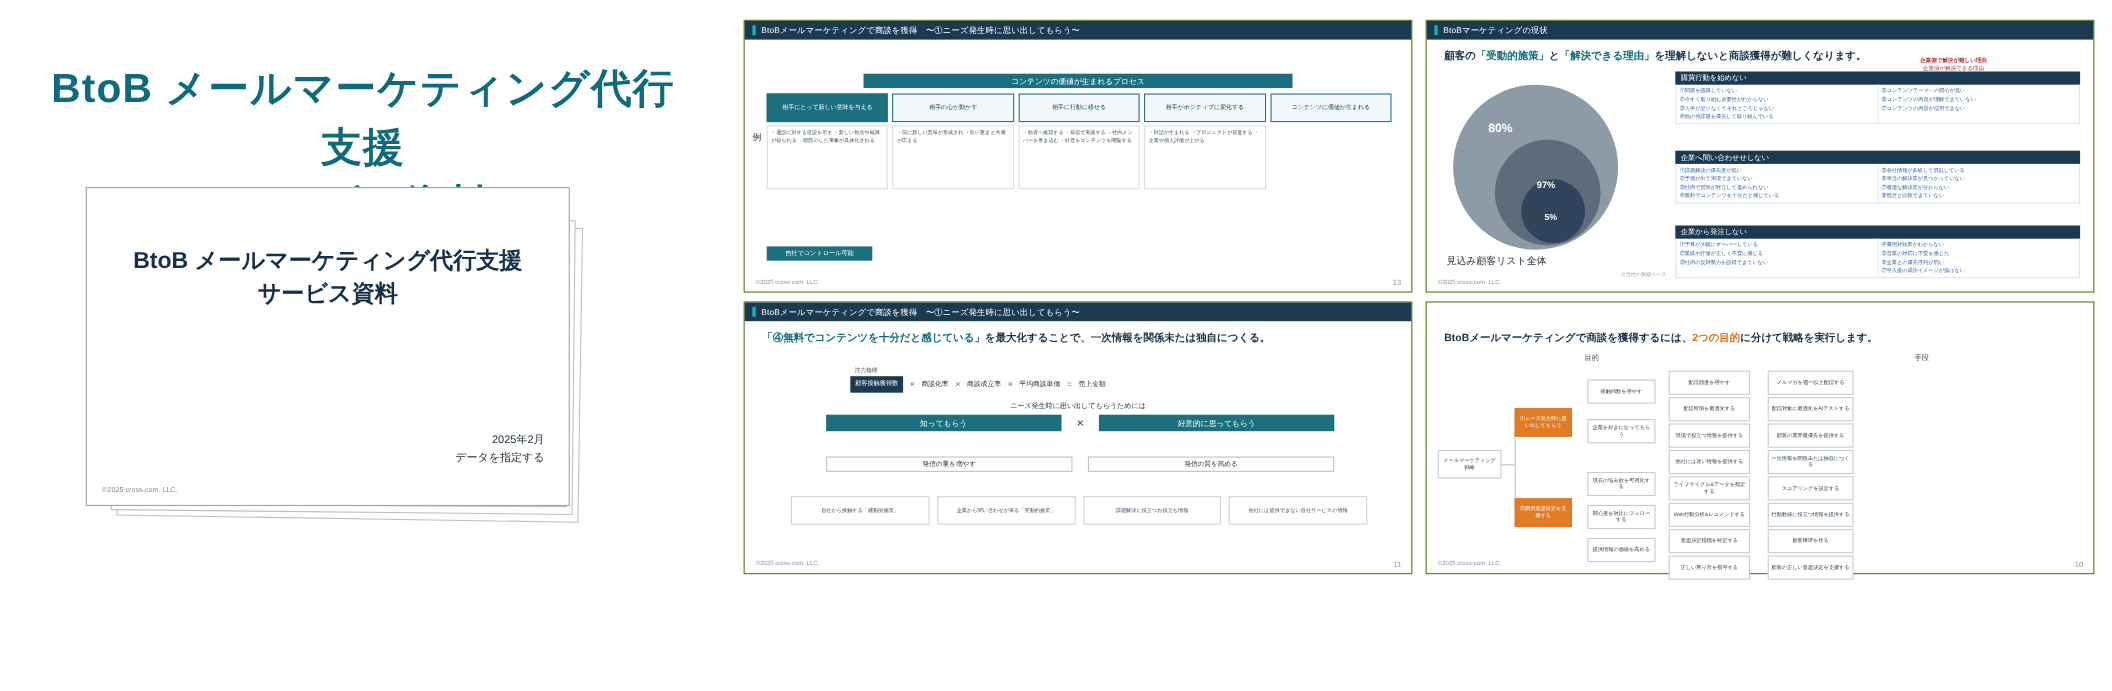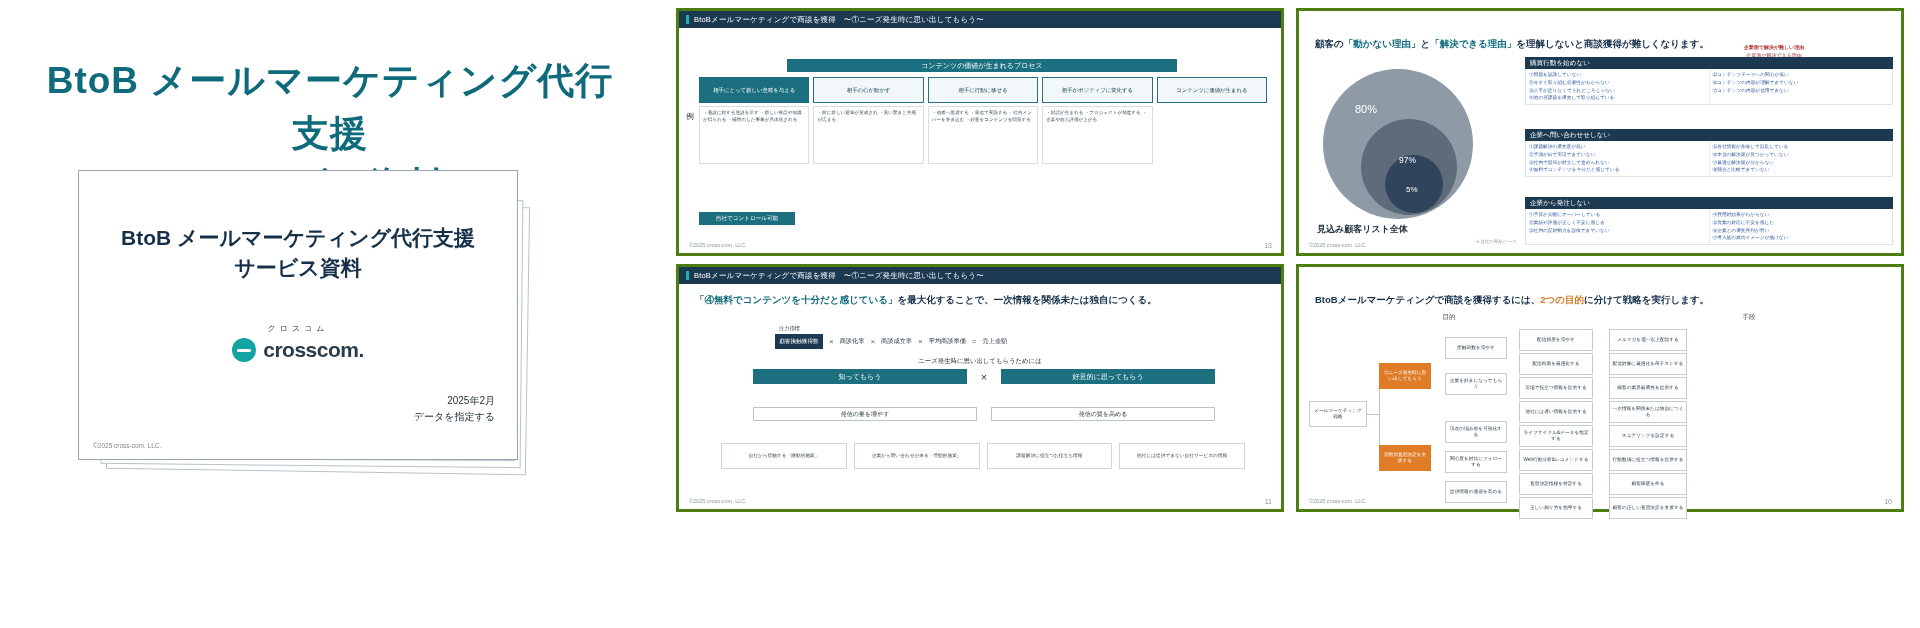--- a/index.html
+++ b/index.html
@@ -61,21 +61,21 @@
   .front-logo .wordmark { font-size:21px; font-weight:bold; color:#2b3c4a; letter-spacing:-0.5px; }
   .front-date {
     position:absolute; right:22px; bottom:34px; text-align:right;
     font-size:10px; color:#22313d; line-height:1.6;
   }
   .front-foot { position:absolute; left:14px; bottom:10px; font-size:6.5px; color:#7d8a93; }
 
   
   .grid { position:absolute; left:676px; top:8px; width:1236px; height:612px; }
   .slide {
-    position:absolute; background:#ffffff; border:3px solid #4d7c0f;
+    position:absolute; background:#ffffff; border:1px solid #4d7c0f;margin-top:10px;
   }
   .s-tl { left:0;   top:0;   width:608px; height:248px; }
   .s-tr { left:620px; top:0; width:608px; height:248px; }
   .s-bl { left:0;   top:256px; width:608px; height:248px; }
   .s-br { left:620px; top:256px; width:608px; height:248px; }
 
   .s-head {
     position:absolute; left:0; right:0; top:0; height:17px;
     background:#1b3a52; color:#fff; display:flex; align-items:center;
     padding-left:7px; font-size:7.5px; letter-spacing:0.2px;
@@ -123,25 +123,25 @@
     border-radius:50%; background:#8e9aa6;
   }
   .donut-m {
     position:absolute; left:48px; top:56px; width:96px; height:96px;
     border-radius:50%; background:#5d6b7a;
   }
   .donut-i {
     position:absolute; left:72px; top:92px; width:58px; height:58px;
     border-radius:50%; background:#30445b;
   }
-  .dlab { position:absolute; color:#fff; font-weight:normal; }
+  .dlab { position:absolute; color:#fff; font-weight:bold; }
   .dlab.p80 { left:42px; top:40px; font-size:11px; }
   .dlab.p15 { left:86px; top:92px; font-size:8.5px; }
   .dlab.p5  { left:93px; top:122px; font-size:8px; }
-  .donut-cap { position:absolute; left:4px; top:160px; font-size:9px; font-weight:bold; color:#22313d; }
+  .donut-cap { position:absolute; left:4px; top:160px; font-size:9px; font-weight:normal; color:#22313d; }
   .donut-sub { position:absolute; right:2px; top:176px; font-size:4.6px; color:#8b969d; }
 
   .rpanel { position:absolute; left:226px; width:368px; }
   .rpanel .hd {
     height:12px; background:#1b3a52; color:#fff; font-size:6.6px;
     display:flex; align-items:center; padding-left:5px;
   }
   .rpanel .rows { display:flex; border:1px solid #dde3e7; border-top:none; }
   .rpanel .col { flex:1; padding:2px 3px; }
   .rpanel .col + .col { border-left:1px solid #e7ecef; }
@@ -233,27 +233,20 @@
       </div>
 
       <div class="card c4"></div>
       <div class="card c5"></div>
 
       <div class="card front">
         <div class="front-title">
           <span>BtoB メールマーケティング代行支援</span><br>
           <span>サービス資料</span>
         </div>
-        <div class="front-logo">
-          <div class="kana">クロスコム</div>
-          <div class="mark">
-            <span class="circle"></span>
-            <span class="wordmark">crosscom.</span>
-          </div>
-        </div>
         <div class="front-date">
           <div>2025年2月</div>
           <div>データを指定する</div>
         </div>
         <div class="front-foot">©2025 cross-com. LLC.</div>
       </div>
     </div>
   </div>
 
   <div class="grid">
@@ -296,22 +289,26 @@
           <div class="body"></div>
         </div>
       </div>
 
       <div class="tl-btn">自社でコントロール可能</div>
       <div class="s-foot">©2025 cross-com. LLC.</div>
       <div class="s-pg">13</div>
     </div>
 
     <div class="slide s-tr">
+      <div class="s-head">
+        <span class="bar"></span>
+        <span>BtoBマーケティングの現状</span>
+      </div>
       <div class="s-lead">
-        <span>顧客の</span><span class="hl">「動かない理由」</span><span>と</span><span class="hl">「解決できる理由」</span><span>を理解しないと商談獲得が難しくなります。</span>
+        <span>顧客の</span><span class="hl">「受動的施策」</span><span>と</span><span class="hl">「解決できる理由」</span><span>を理解しないと商談獲得が難しくなります。</span>
       </div>
 
       <div class="rhead">
         <b>企業側で解決が難しい理由</b><br>
         <span>企業側が解決できる理由</span>
       </div>
 
       <div class="donut-wrap">
         <div class="donut-o"></div>
         <div class="donut-m"></div>

